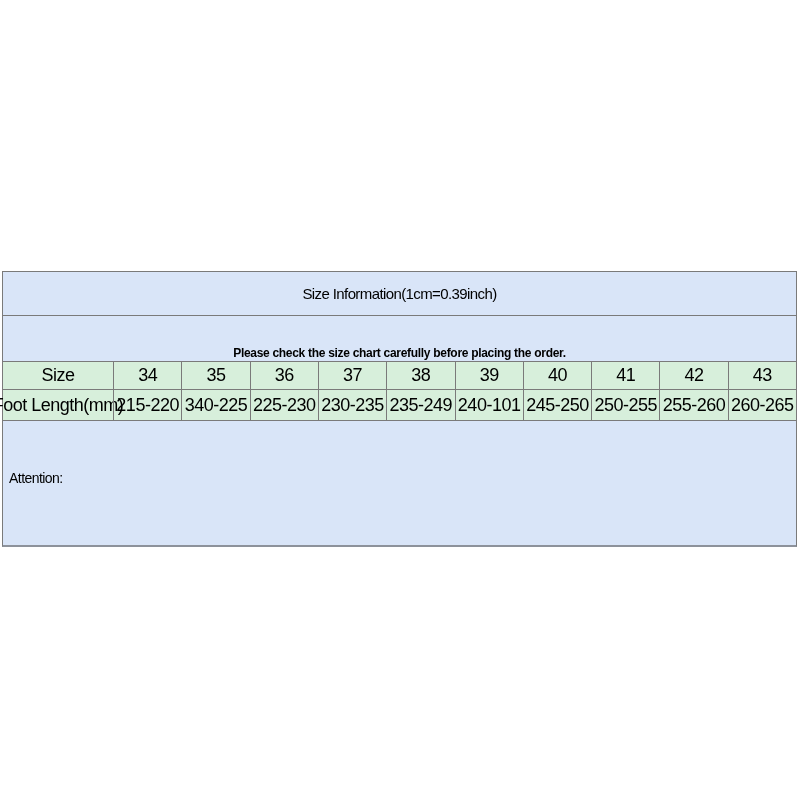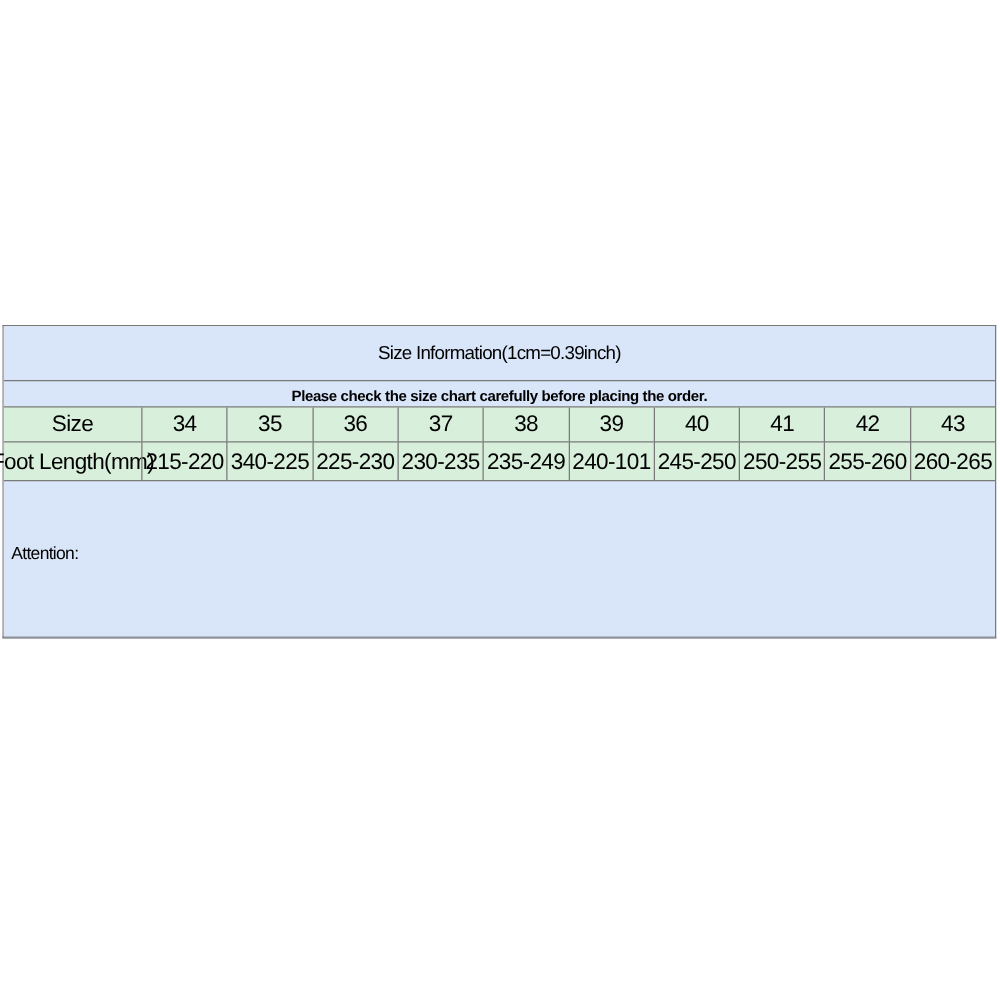--- a/index.html
+++ b/index.html
@@ -12,37 +12,37 @@
   #stage {
     position: relative;
     width: 800px;
     height: 800px;
     background: #ffffff;
     overflow: hidden;
   }
   #size-panel {
     position: absolute;
     left: 2px;
-    top: 260px;
+    top: 271px;
     width: 793px;
     border: 1px solid var(--border-color, #7a7a7a);
     border-bottom: 2px solid var(--outer-bottom-color, #8d929b);
     box-sizing: content-box;
   }
   .row-title {
     height: 43px;
     background: var(--blue-bg, #d9e5f8);
     display: flex;
     align-items: center;
     justify-content: center;
     font-size: 15px;
     letter-spacing: -0.6px;
   }
   .row-sub {
-    height: 21px;
+    height: 46px;
     background: var(--blue-bg, #d9e5f8);
     border-top: 1px solid var(--border-color, #7a7a7a);
     display: flex;
     align-items: flex-end;
     justify-content: center;
     padding-bottom: 1px;
     box-sizing: border-box;
     font-size: 12px;
     font-weight: bold;
     letter-spacing: -0.3px;

